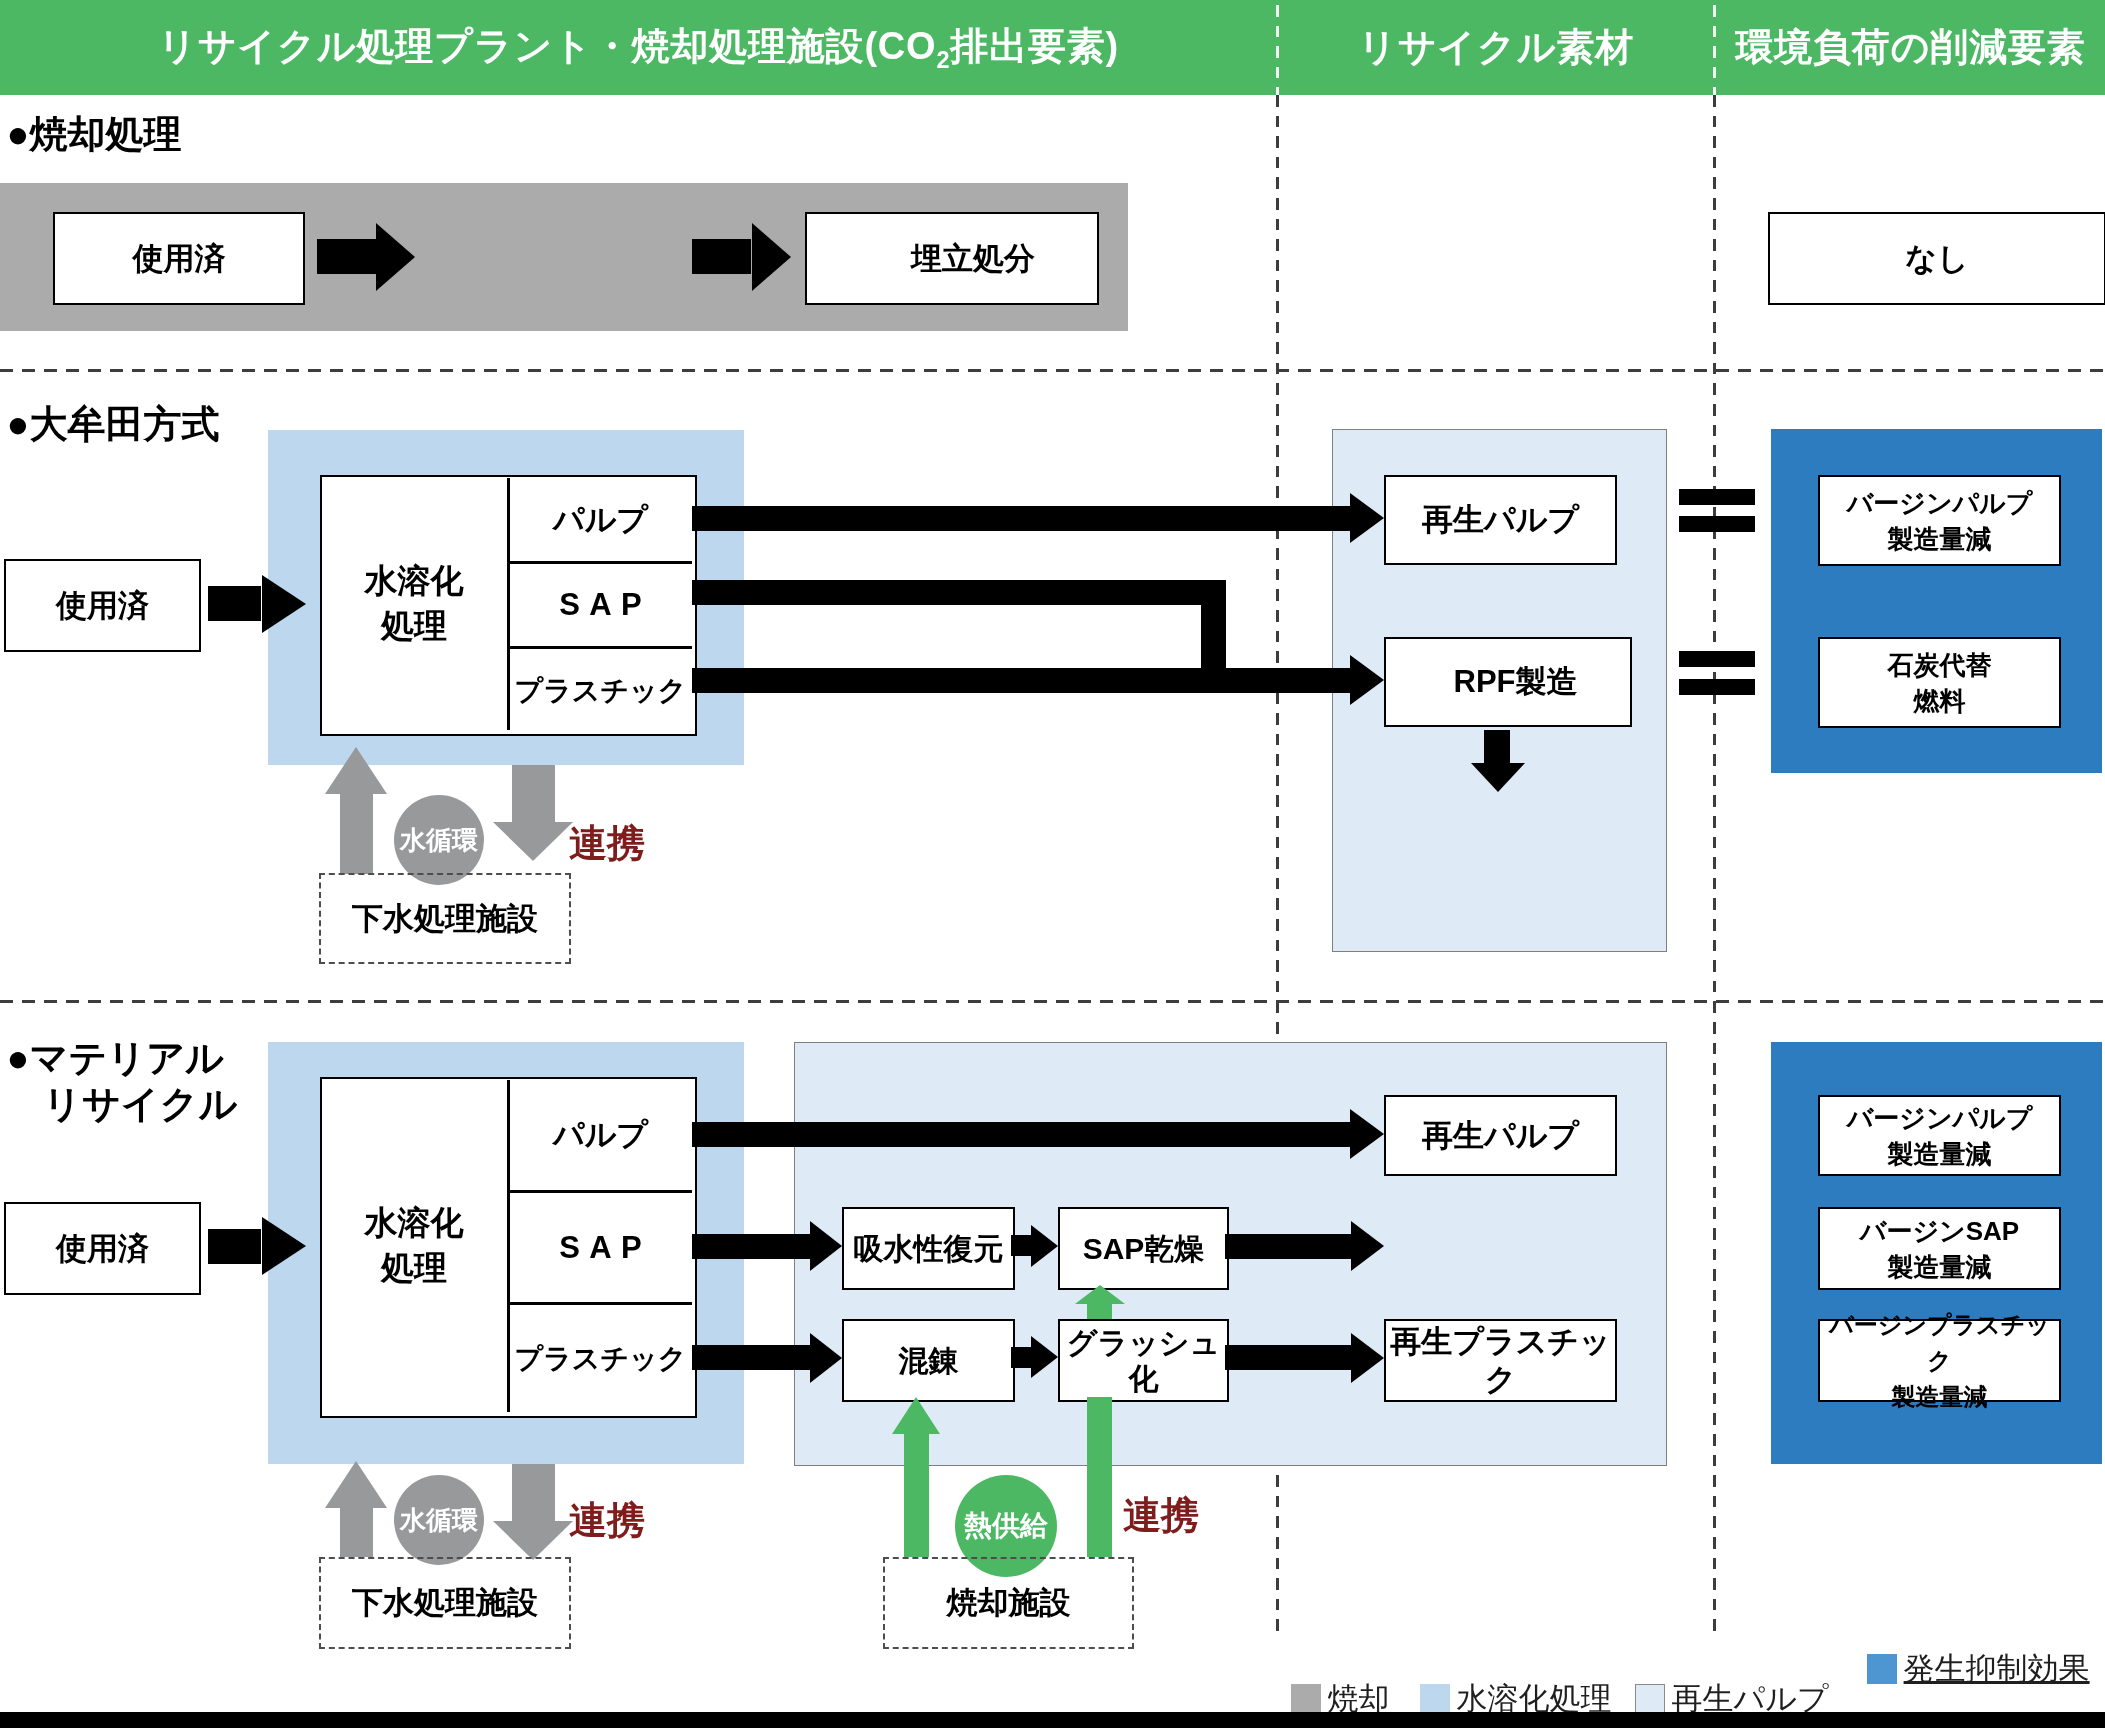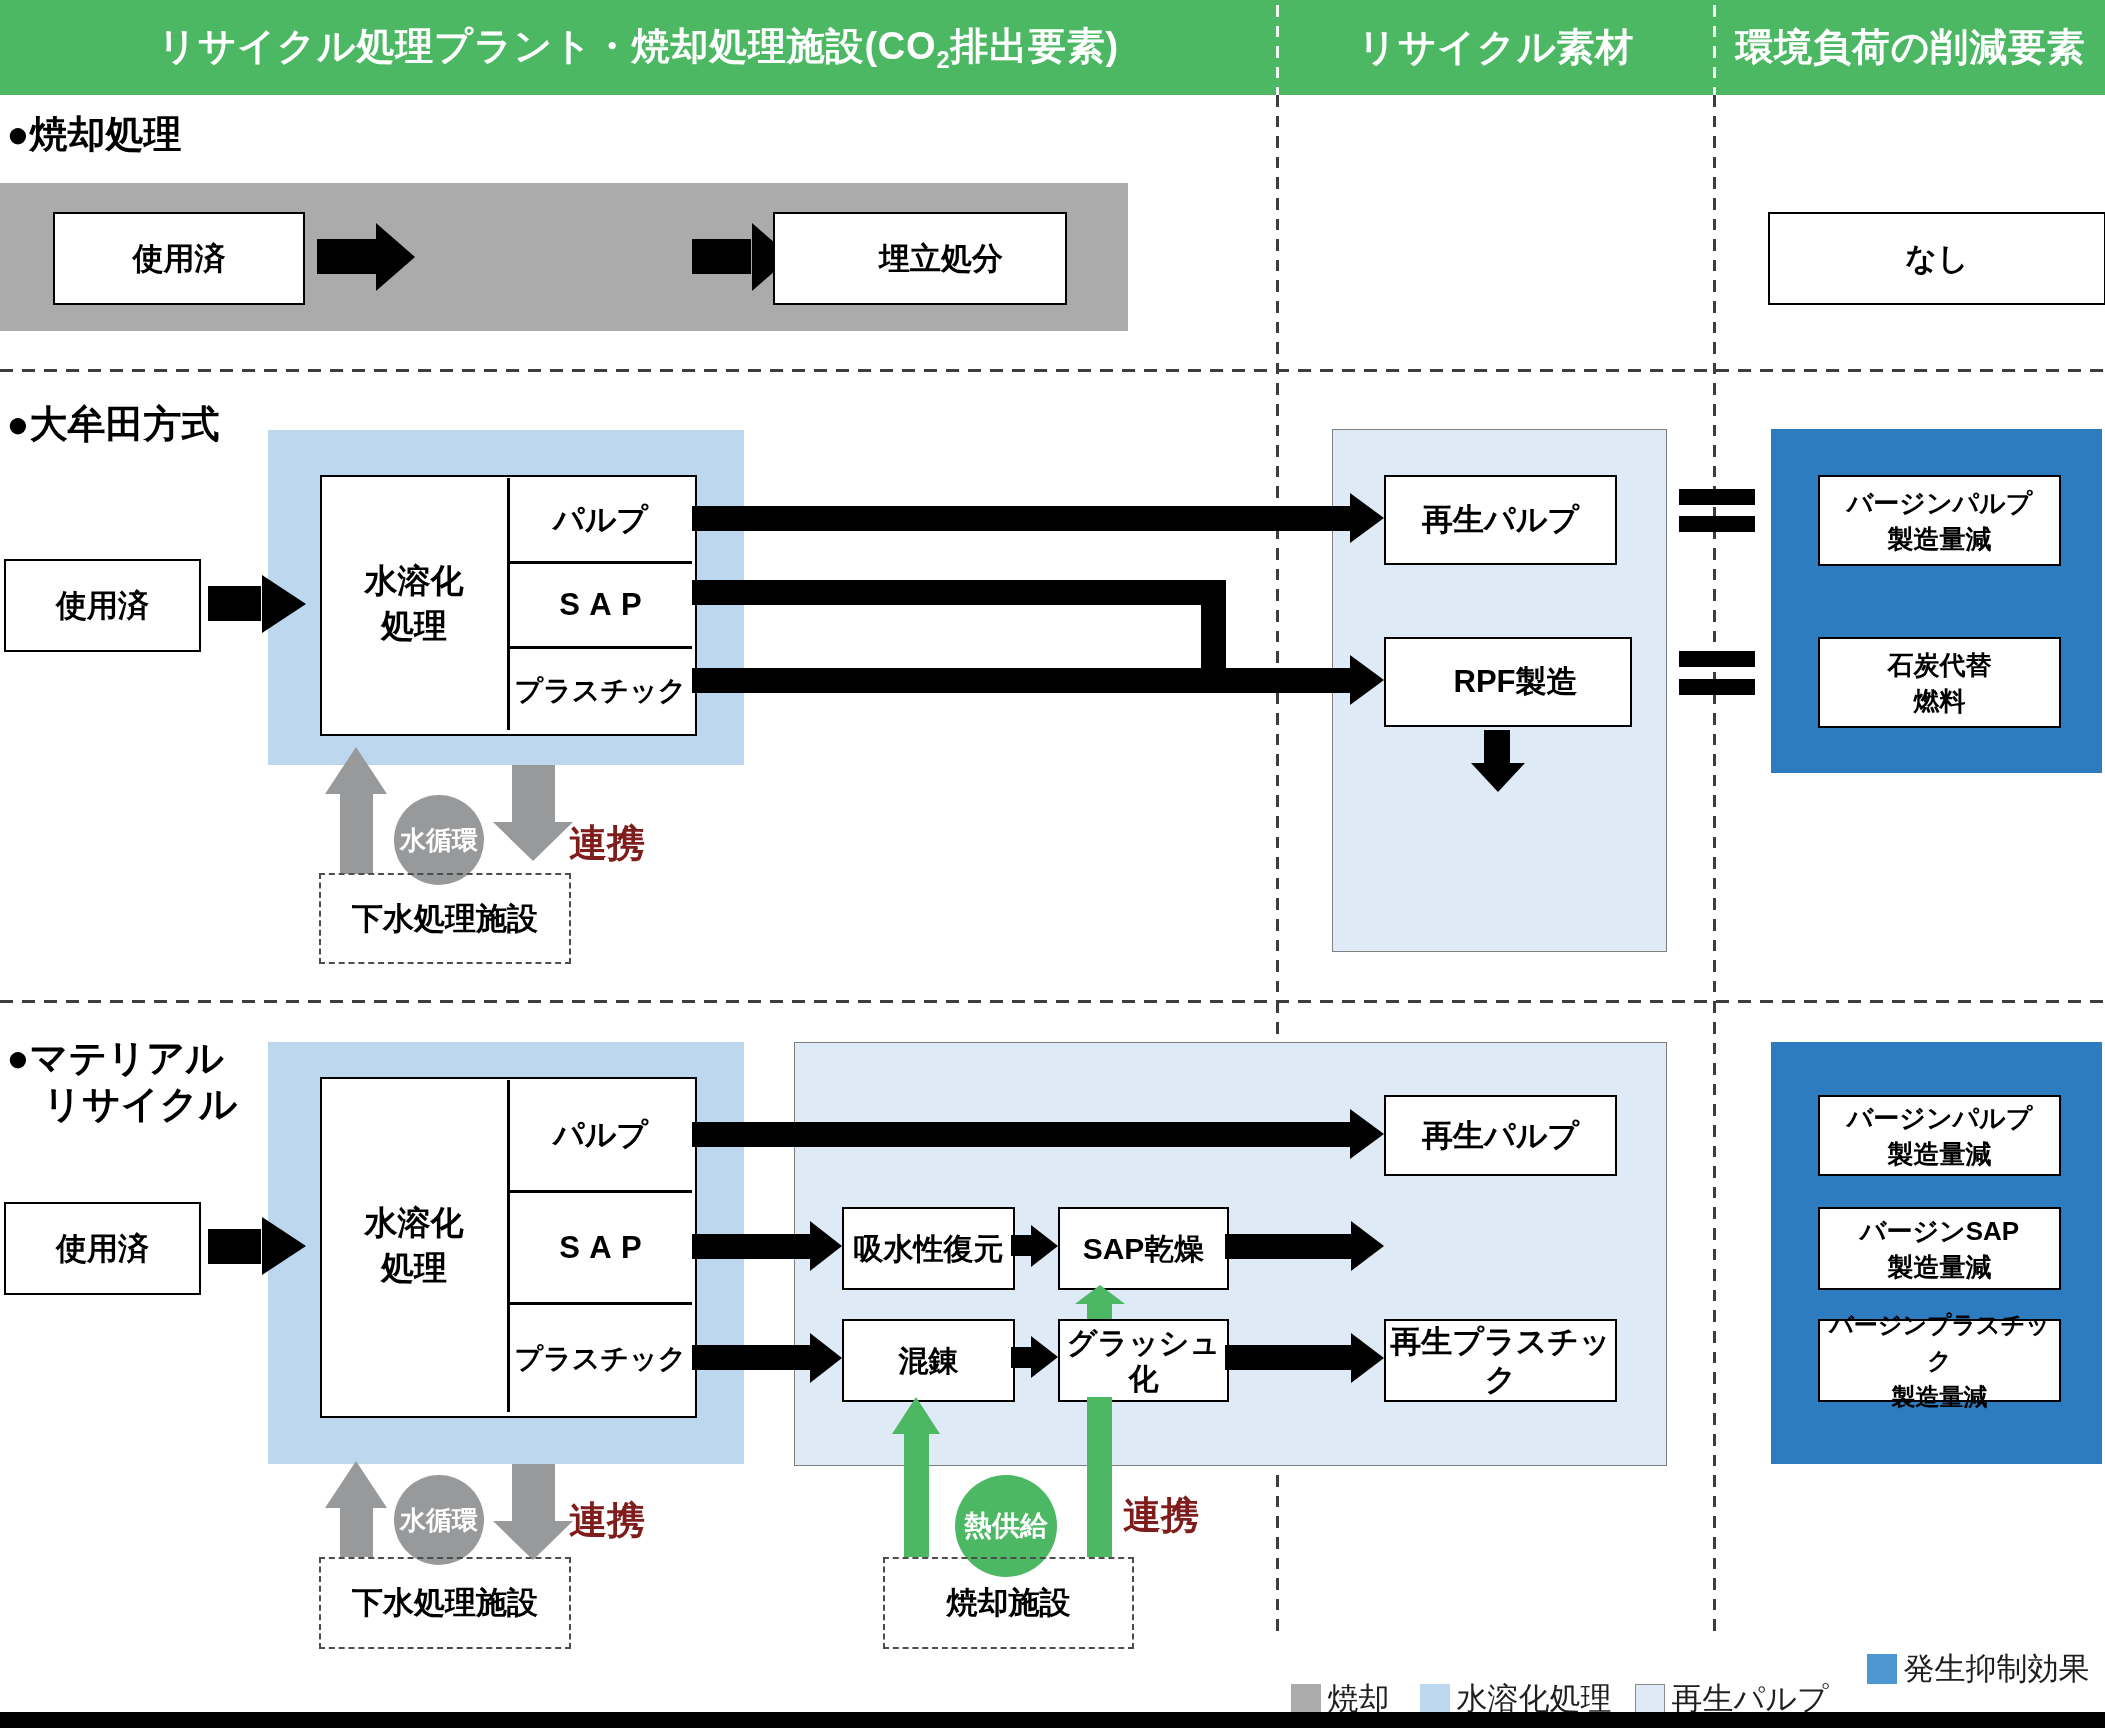--- a/index.html
+++ b/index.html
@@ -53,21 +53,21 @@
   <div class="hdash" style="left:0;top:369px;width:2105px;"></div>
   <div class="hdash" style="left:0;top:1000px;width:2105px;"></div>
 
   <div class="sec-title" style="left:6.6px;top:109px;">●焼却処理</div>
   <div class="panel" style="left:0;top:183px;width:1128px;height:148px;background:var(--gray-band,#ABABAB);"></div>
   <div class="box" style="left:53px;top:212px;width:248px;height:89px;">使用済</div>
   <div class="shaft" style="left:317px;top:239px;width:59px;height:35px;"></div>
   <div class="tri" style="left:376px;top:223px;border-top:34px solid transparent;border-bottom:34px solid transparent;border-left:39px solid #000;"></div>
   <div class="shaft" style="left:692px;top:239px;width:59px;height:35px;"></div>
   <div class="tri" style="left:752px;top:223px;border-top:34px solid transparent;border-bottom:34px solid transparent;border-left:39px solid #000;"></div>
-  <div class="box" style="left:773px;top:212px;width:248px;height:89px;padding-left:42px;">埋立処分</div>
+  <div class="box" style="left:805px;top:212px;width:248px;height:89px;padding-left:42px;">埋立処分</div>
   <div class="box" style="left:1768px;top:212px;width:334px;height:89px;">なし</div>
 
   <div class="sec-title" style="left:6.6px;top:399px;">●大牟田方式</div>
 
   <div class="panel" style="left:268px;top:430px;width:476px;height:335px;background:var(--light-blue,#BDD7EE);"></div>
   <div class="panel" style="left:1332px;top:429px;width:333px;height:521px;background:var(--pale-blue,#DEEAF6);border:1.6px solid #7f7f7f;"></div>
   <div class="panel" style="left:1771px;top:429px;width:331px;height:344px;background:var(--dark-blue,#2E7CC0);"></div>
 
   <div class="box" style="left:320px;top:475px;width:373px;height:257px;"></div>
   <div class="divline" style="left:507px;top:478px;width:2.5px;height:252px;"></div>
@@ -196,21 +196,21 @@
     <span>焼却</span>
   </div>
   <div class="legend-item" style="left:1420px;top:1678px;">
     <span class="sw" style="background:var(--light-blue,#BDD7EE);"></span>
     <span>水溶化処理</span>
   </div>
   <div class="legend-item" style="left:1635px;top:1678px;">
     <span class="sw" style="background:var(--pale-blue,#DEEAF6);border:1.6px solid #8a8a8a;box-sizing:border-box;"></span>
     <span>再生パルプ</span>
   </div>
-  <div class="legend-item" style="left:1867px;top:1648px;">
+  <div class="legend-item" style="left:1867px;top:1648px;text-decoration:underline;">
     <span class="sw" style="background:var(--legend-blue,#4D96D2);"></span>
     <span>発生抑制効果</span>
   </div>
 
   <div class="abs" style="left:0;top:1712px;width:2105px;height:16.4px;background:#000;"></div>
 
 </div>
 
 
 </body></html>

